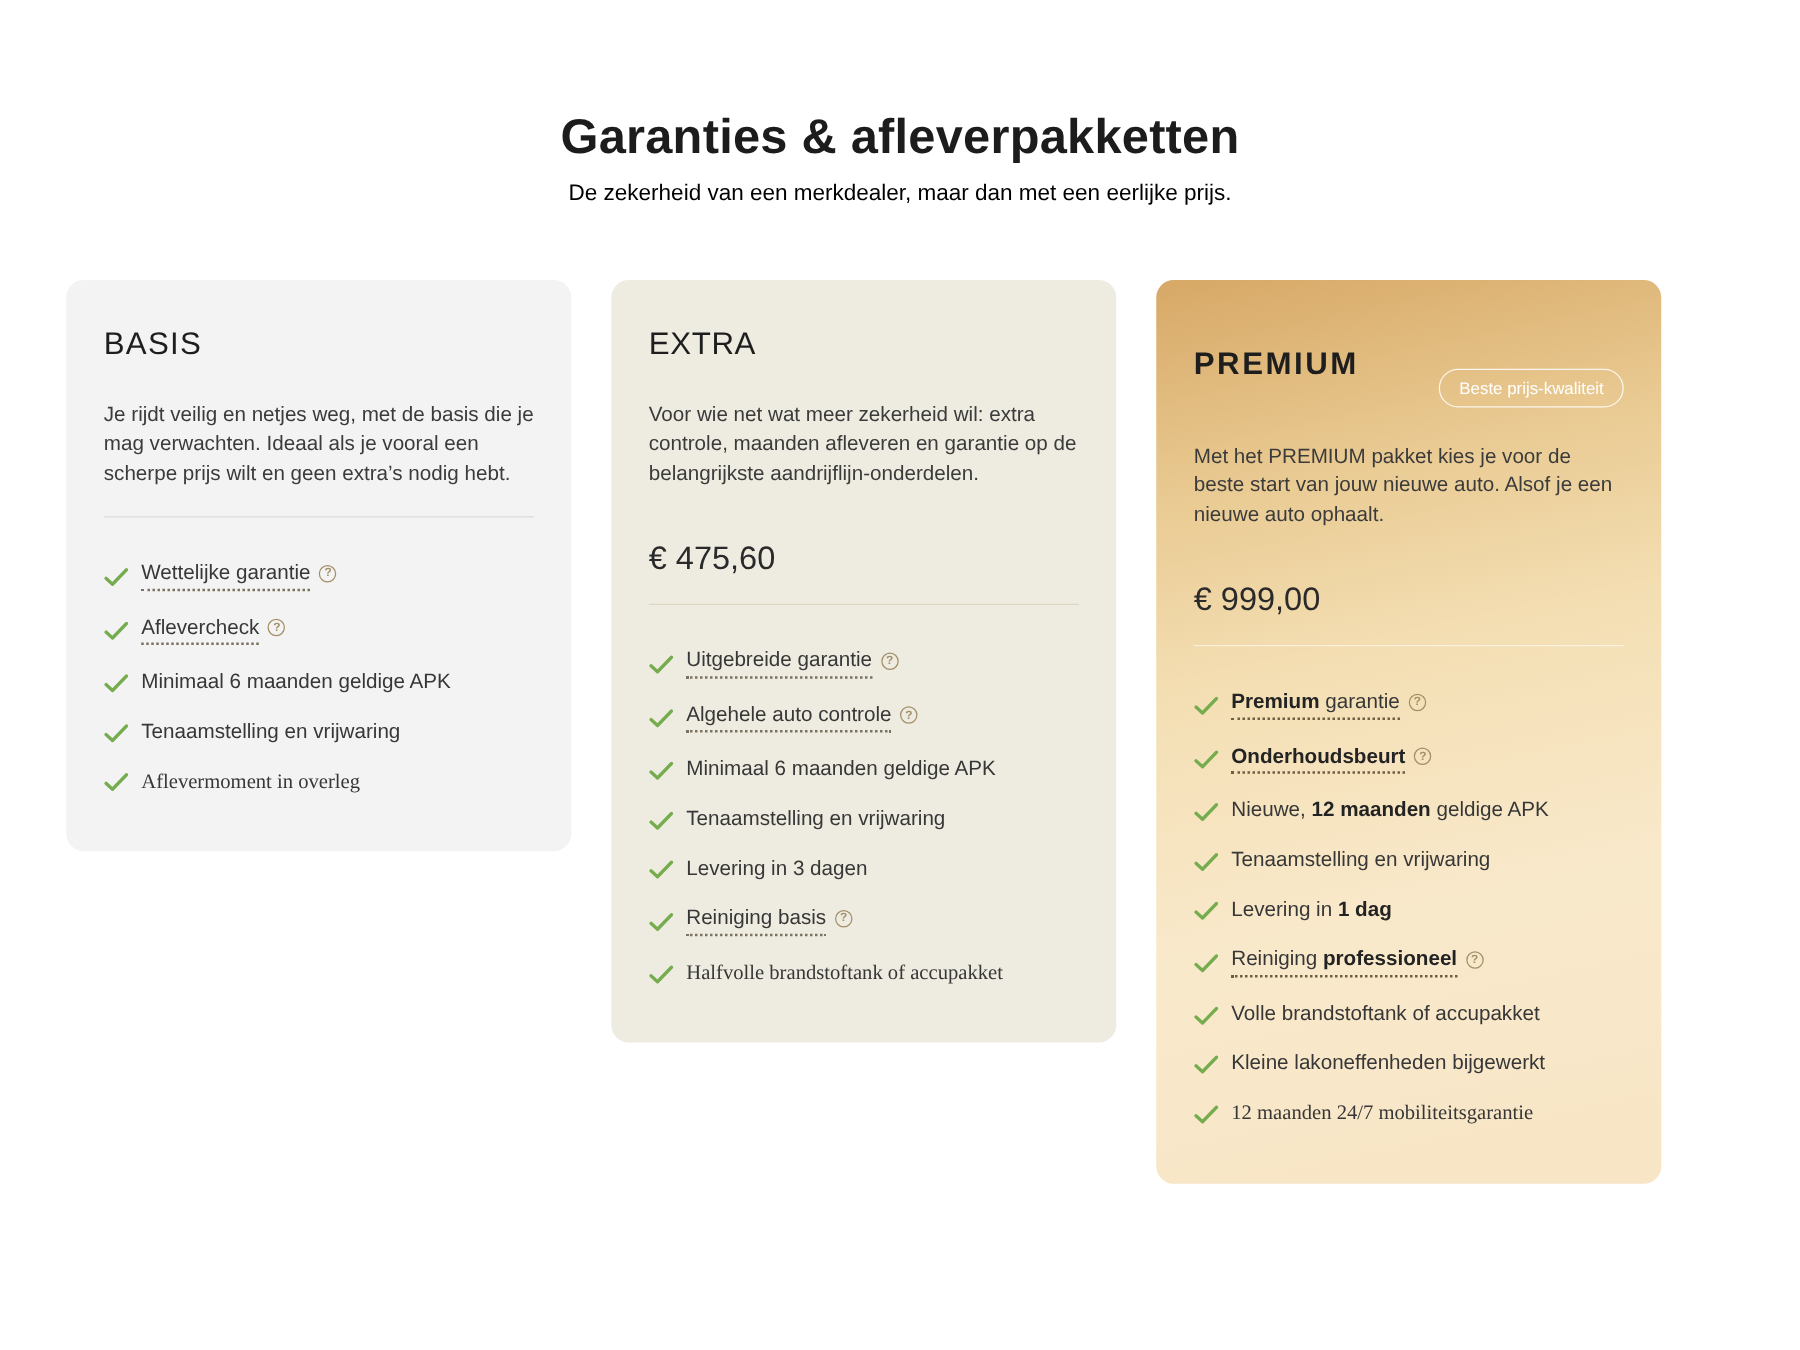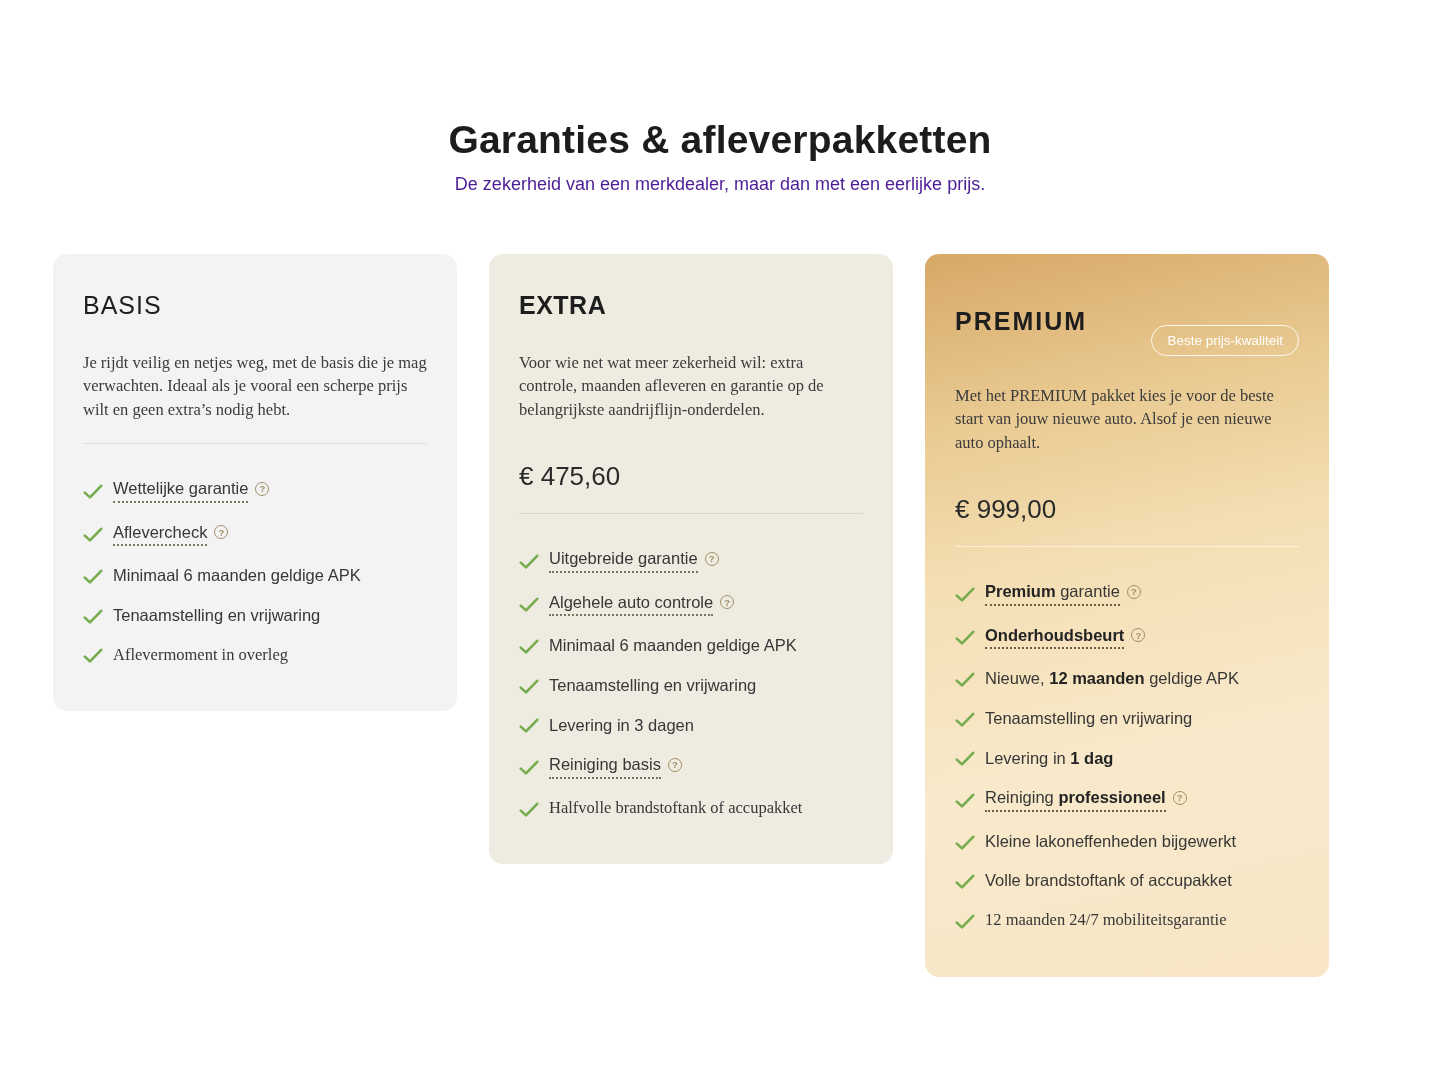--- a/index.html
+++ b/index.html
@@ -12,31 +12,31 @@
   }
   .page {
     position:relative;
     width:1440px;
     height:1080px;
     margin:0 auto;
     background:#ffffff;
     overflow:hidden;
   }
   
-  .header { padding-top:118px; text-align:center; }
+  .header { padding-top:88px; text-align:center; }
   .page-title {
     font-size:39px;
     font-weight:bold;
     letter-spacing:0.2px;
     color:#1c1c1c;
   }
   .page-subtitle {
     margin-top:12px;
     font-size:18px;
-    color:#4c1d95;
+    color:#000000;
   }
   
   .cards {
     display:flex;
     align-items:flex-start;
     gap:32px;
     margin:59px 53px 0 53px;
   }
   .card {
     width:404px;
@@ -53,39 +53,38 @@
     align-items:center;
     justify-content:space-between;
     min-height:36px;
   }
   .card-title {
     font-size:25px;
     color:#1e1e1e;
     letter-spacing:1px;
   }
   .card-basis .card-title   { font-weight:400; }
-  .card-extra .card-title   { font-weight:bold; letter-spacing:0.5px; }
+  .card-extra .card-title   { font-weight:normal; letter-spacing:0.5px; }
   .card-premium .card-title { font-weight:bold; letter-spacing:2px; }
   .badge {
     border:1.5px solid rgba(255,255,255,0.85);
     border-radius:19px;
     padding:7px 15px;
     font-size:13.5px;
     font-weight:normal;
     color:#ffffff;
     white-space:nowrap;
     margin-top:38px;
   }
   .card-desc {
     margin-top:28px;
     font-size:16.5px;
     line-height:1.42;
     color:#3b3b3b;
     min-height:71px;
-    font-family:Liberation Serif, serif;
   }
   .card-price {
     margin-top:39px;
     font-size:26px;
     color:#2a2a2a;
   }
   .divider {
     margin-top:21px;
     height:0;
     border:none;
@@ -294,27 +293,27 @@
             <span class="check-icon"><svg viewBox="0 0 20 16" width="20" height="16" aria-hidden="true">
                 <path d="M1.8 8.6 L7 13.4 L18.2 1.8" fill="none" stroke="#75ac4e" stroke-width="2.6" stroke-linecap="round" stroke-linejoin="round"></path>
               </svg></span>
             <span class="flabel dotted"><span>Reiniging </span><b>professioneel</b></span>
             <span class="help-icon">?</span>
           </li>
           <li class="feature">
             <span class="check-icon"><svg viewBox="0 0 20 16" width="20" height="16" aria-hidden="true">
                 <path d="M1.8 8.6 L7 13.4 L18.2 1.8" fill="none" stroke="#75ac4e" stroke-width="2.6" stroke-linecap="round" stroke-linejoin="round"></path>
               </svg></span>
+            <span class="flabel"><span>Volle brandstoftank of accupakket</span></span>
+          </li>
+          <li class="feature">
+            <span class="check-icon"><svg viewBox="0 0 20 16" width="20" height="16" aria-hidden="true">
+                <path d="M1.8 8.6 L7 13.4 L18.2 1.8" fill="none" stroke="#75ac4e" stroke-width="2.6" stroke-linecap="round" stroke-linejoin="round"></path>
+              </svg></span>
             <span class="flabel"><span>Kleine lakoneffenheden bijgewerkt</span></span>
-          </li>
-          <li class="feature">
-            <span class="check-icon"><svg viewBox="0 0 20 16" width="20" height="16" aria-hidden="true">
-                <path d="M1.8 8.6 L7 13.4 L18.2 1.8" fill="none" stroke="#75ac4e" stroke-width="2.6" stroke-linecap="round" stroke-linejoin="round"></path>
-              </svg></span>
-            <span class="flabel"><span>Volle brandstoftank of accupakket</span></span>
           </li>
           <li class="feature">
             <span class="check-icon"><svg viewBox="0 0 20 16" width="20" height="16" aria-hidden="true">
                 <path d="M1.8 8.6 L7 13.4 L18.2 1.8" fill="none" stroke="#75ac4e" stroke-width="2.6" stroke-linecap="round" stroke-linejoin="round"></path>
               </svg></span>
             <span class="flabel"><span>12 maanden 24/7 mobiliteitsgarantie</span></span>
           </li>
         </ul>
     </section>
 

